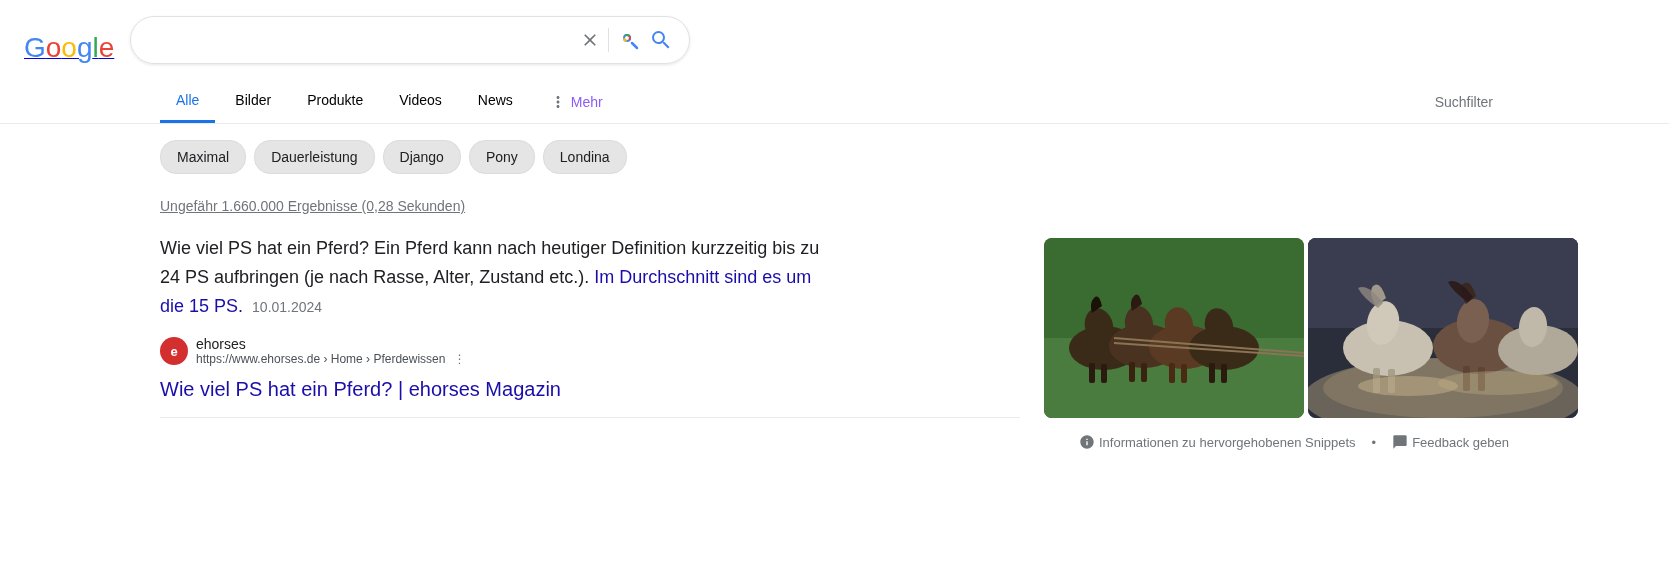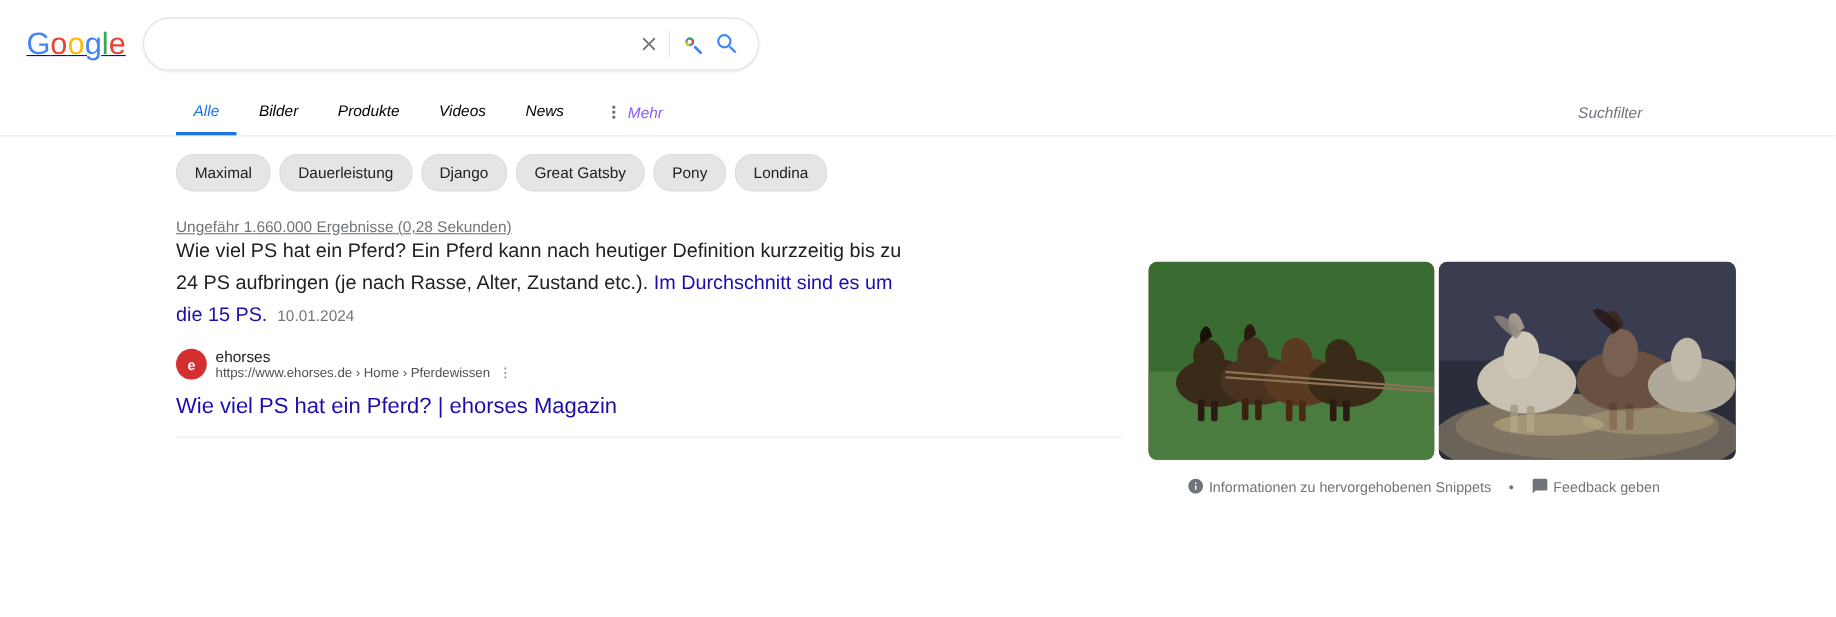--- a/index.html
+++ b/index.html
@@ -1,51 +1,51 @@
 <!DOCTYPE html>
 <html><head>
   <meta charset="utf-8">
   <style>
     * { margin: 0; padding: 0; box-sizing: border-box; }
     body { font-family: Arial, sans-serif; background: #fff; color: #202124; font-size: 14px; width: 1669px; min-height: 561px; }
 
     
-    .header { display: flex; align-items: center; padding: 16px 24px; gap: 16px; }
+    .header { display: flex; align-items: flex-end; padding: 16px 24px; gap: 16px; }
     .logo-g { color: #4285F4; font-size: 28px; font-family: 'Product Sans', Arial, sans-serif; font-weight: 400; }
     .logo-o1 { color: #EA4335; font-size: 28px; font-family: 'Product Sans', Arial, sans-serif; font-weight: 400; }
     .logo-o2 { color: #FBBC05; font-size: 28px; font-family: 'Product Sans', Arial, sans-serif; font-weight: 400; }
     .logo-g2 { color: #4285F4; font-size: 28px; font-family: 'Product Sans', Arial, sans-serif; font-weight: 400; }
     .logo-l { color: #34A853; font-size: 28px; font-family: 'Product Sans', Arial, sans-serif; font-weight: 400; }
     .logo-e { color: #EA4335; font-size: 28px; font-family: 'Product Sans', Arial, sans-serif; font-weight: 400; }
 
     .search-bar { display: flex; align-items: center; border: 1px solid #dfe1e5; border-radius: 24px; padding: 8px 16px; width: 560px; height: 48px; gap: 8px; box-shadow: 0 1px 3px rgba(0,0,0,0.1); }
     .search-input { flex: 1; border: none; outline: none; font-size: 16px; color: #202124; background: transparent; }
     .clear-btn { background: none; border: none; cursor: pointer; color: #70757a; font-size: 18px; display: flex; align-items: center; }
     .divider-v { width: 1px; height: 24px; background: #dfe1e5; }
     .lens-btn { background: none; border: none; cursor: pointer; display: flex; align-items: center; }
     .search-btn { background: none; border: none; cursor: pointer; display: flex; align-items: center; }
 
     
-    .nav-tabs { display: flex; align-items: center; padding: 0 160px; border-bottom: 1px solid #e8eaed; gap: 4px; font-style: italic; }
+    .nav-tabs { display: flex; align-items: center; padding: 0 160px; border-bottom: 1px solid #e8eaed; gap: 4px; }
     .nav-tab { padding: 12px 16px; font-size: 14px; color: #000000; cursor: pointer; border-bottom: 3px solid transparent; text-decoration: none; white-space: nowrap; }
     .nav-tab.active { color: #1a73e8; border-bottom: 3px solid #1a73e8; font-weight: 500; }
     .nav-mehr { display: flex; align-items: center; gap: 4px; padding: 12px 16px; color: #8b5cf6; cursor: pointer; }
     .suchfilter { margin-left: auto; padding: 12px 16px; color: #70757a; cursor: pointer; }
 
     
     .filter-chips { display: flex; align-items: center; padding: 16px 160px; gap: 8px; }
     .chip { border: 1px solid #dadce0; border-radius: 16px; padding: 8px 16px; font-size: 14px; color: #202124; cursor: pointer; background: #e5e5e5; white-space: nowrap; }
 
     
     .results-area { padding: 8px 160px; display: flex; gap: 24px; }
     .results-left { flex: 0 0 860px; }
     .results-count { color: #70757a; font-size: 14px; margin-bottom: 0; text-decoration: underline; }
 
     
-    .snippet-text { font-size: 18px; line-height: 1.6; color: #202124; margin-bottom: 16px; max-width: 660px; }
+    .snippet-text { font-size: 18px; line-height: 1.6; color: #202124; margin-bottom: 16px; max-width: 660px; margin-top: 20px; }
     .snippet-link { color: #1a0dab; }
     .snippet-date { color: #70757a; font-size: 14px; margin-left: 4px; }
 
     
     .source-row { display: flex; align-items: center; gap: 8px; margin: 12px 0; }
     .source-icon { width: 28px; height: 28px; background: #d32f2f; border-radius: 50%; display: flex; align-items: center; justify-content: center; color: white; font-size: 13px; font-weight: bold; flex-shrink: 0; }
     .source-info { display: flex; flex-direction: column; justify-content: flex-end; }
     .source-name { font-size: 14px; color: #202124; }
     .source-url { font-size: 12px; color: #4d5156; display: flex; align-items: center; gap: 4px; }
     .source-dots { color: #70757a; cursor: pointer; margin-left: 4px; }
@@ -109,21 +109,20 @@
     </svg>
     <span>Mehr</span>
   </span>
   <span class="suchfilter">Suchfilter</span>
 </nav>
 
 <div class="filter-chips">
   <button class="chip">Maximal</button>
   <button class="chip">Dauerleistung</button>
   <button class="chip">Django</button>
-  <button class="chip">Great Gatsby</button>
   <button class="chip">Pony</button>
   <button class="chip">Londina</button>
 </div>
 
 <div class="results-area">
   <div class="results-left">
     <div class="results-count">Ungefähr 1.660.000 Ergebnisse (0,28 Sekunden)</div>
 
     <div class="snippet-text">
       <span>Wie viel PS hat ein Pferd? Ein Pferd kann nach heutiger Definition kurzzeitig bis zu 24 PS aufbringen (je nach Rasse, Alter, Zustand etc.).</span>

